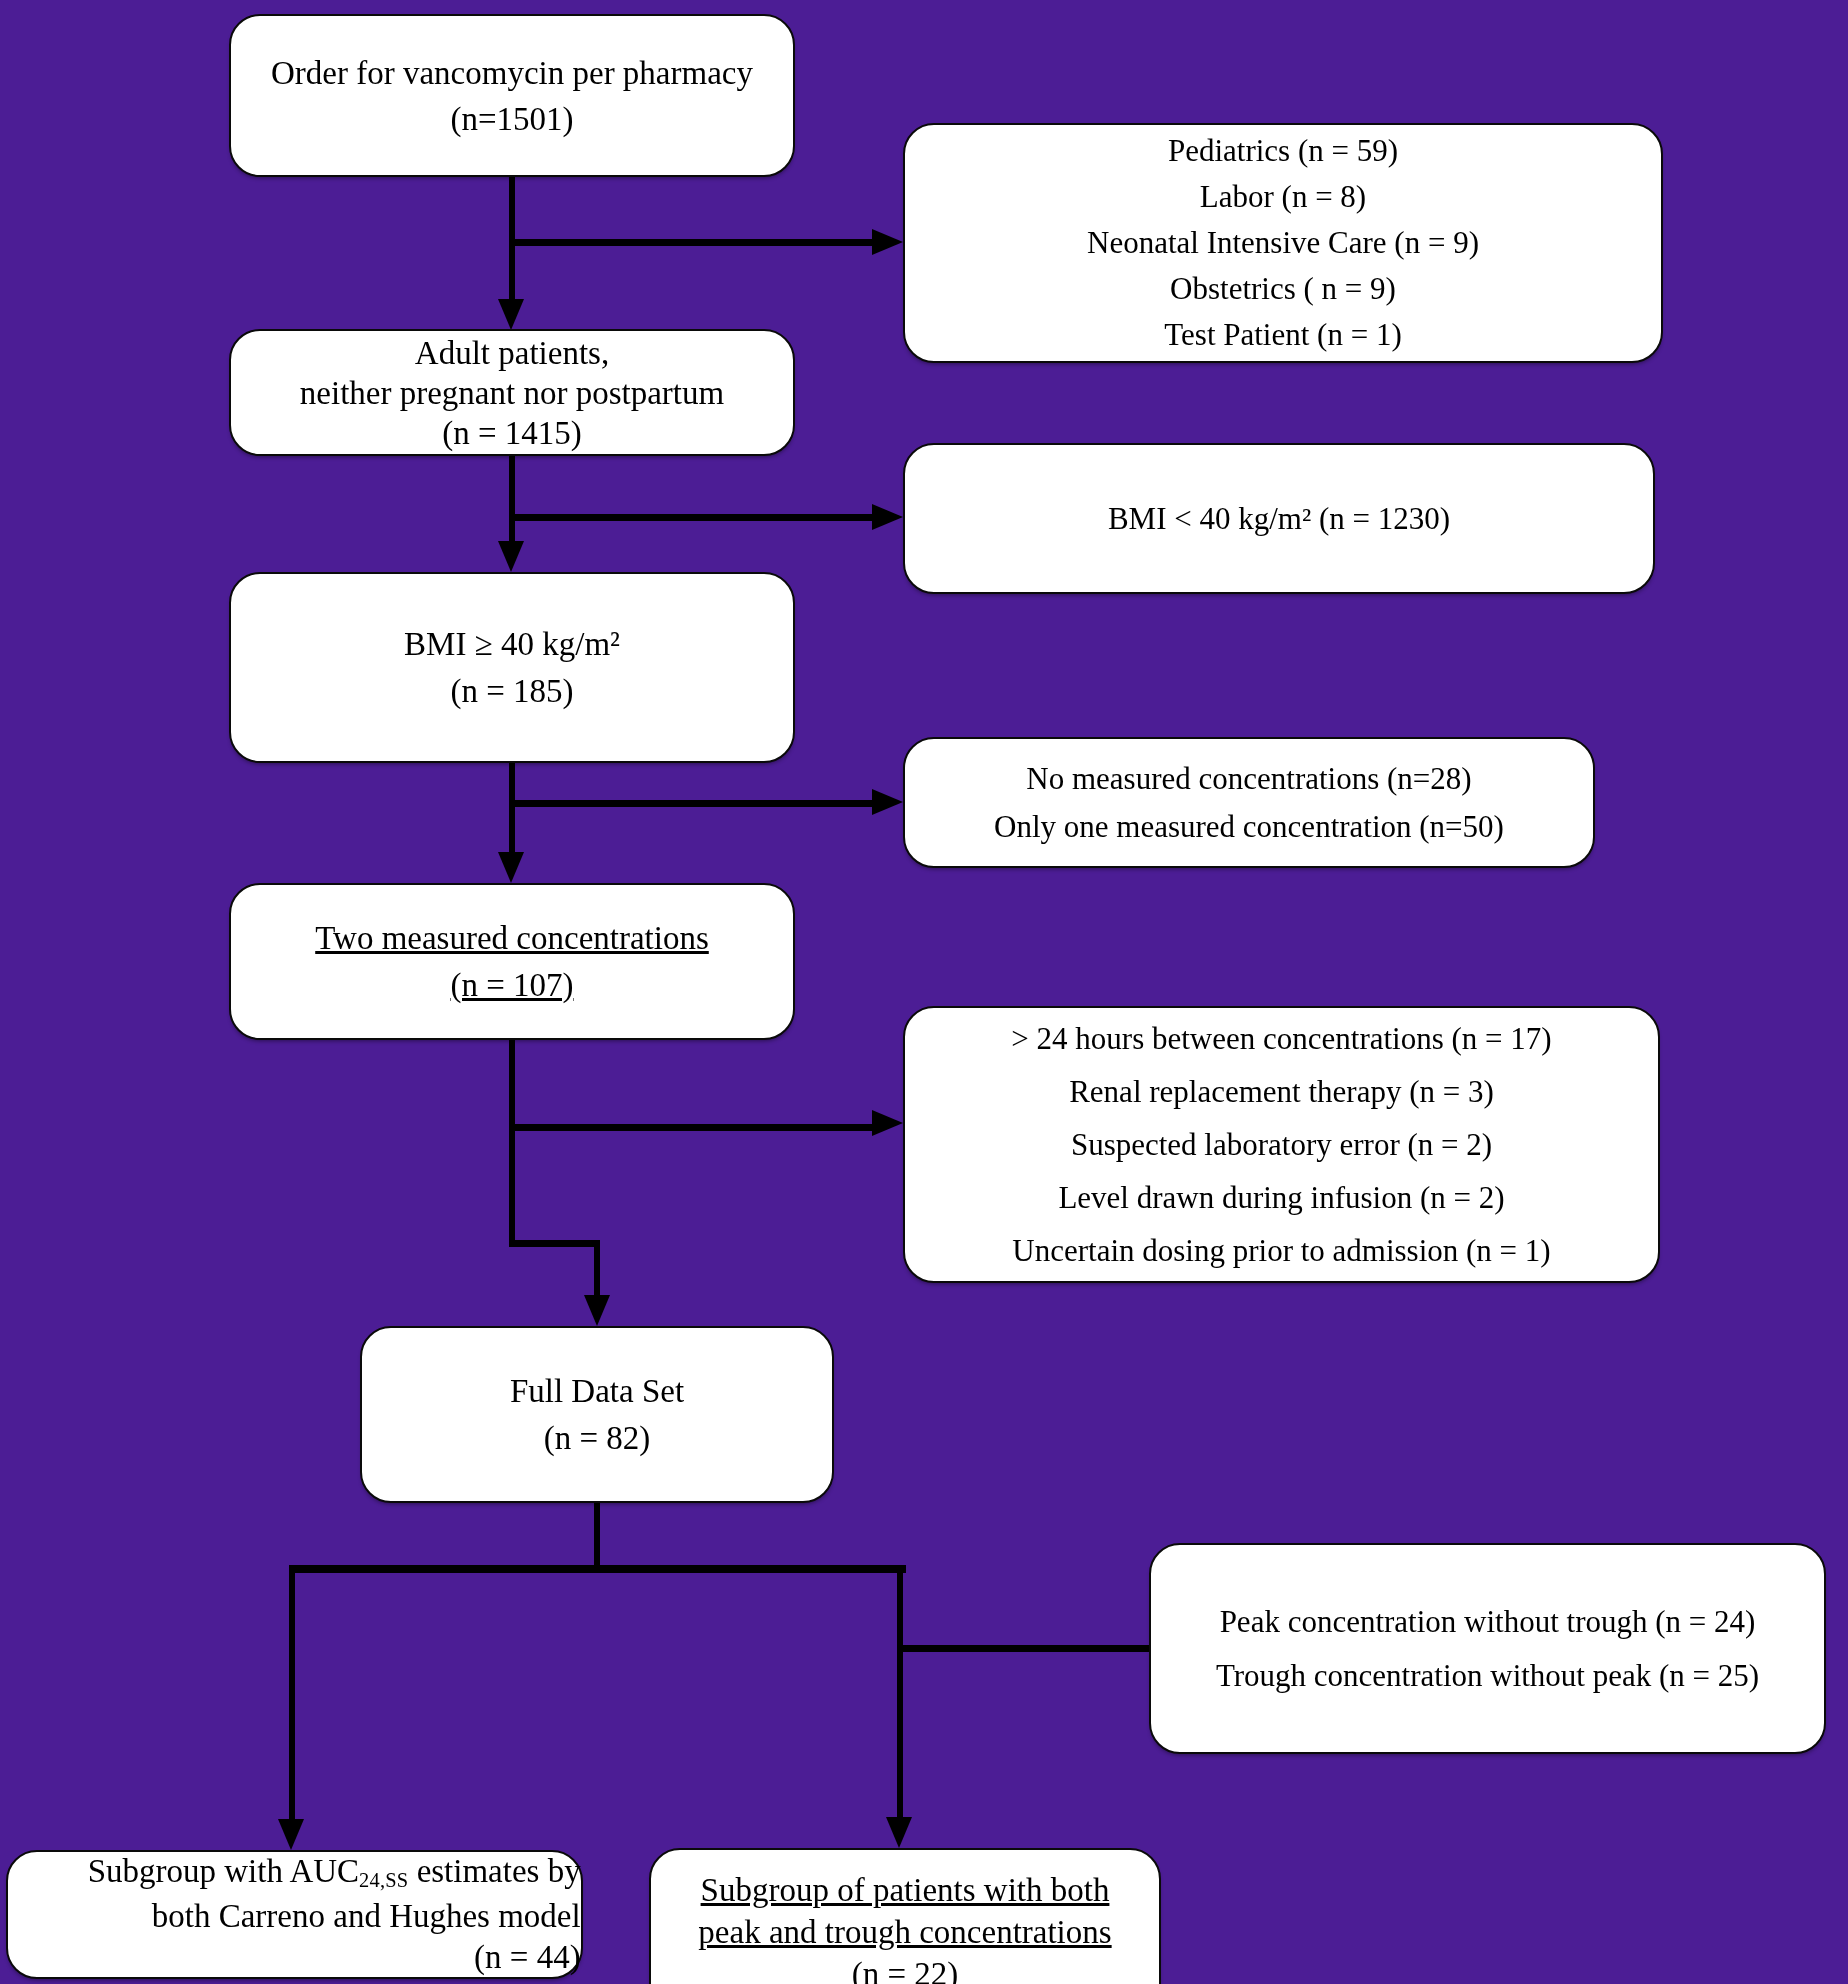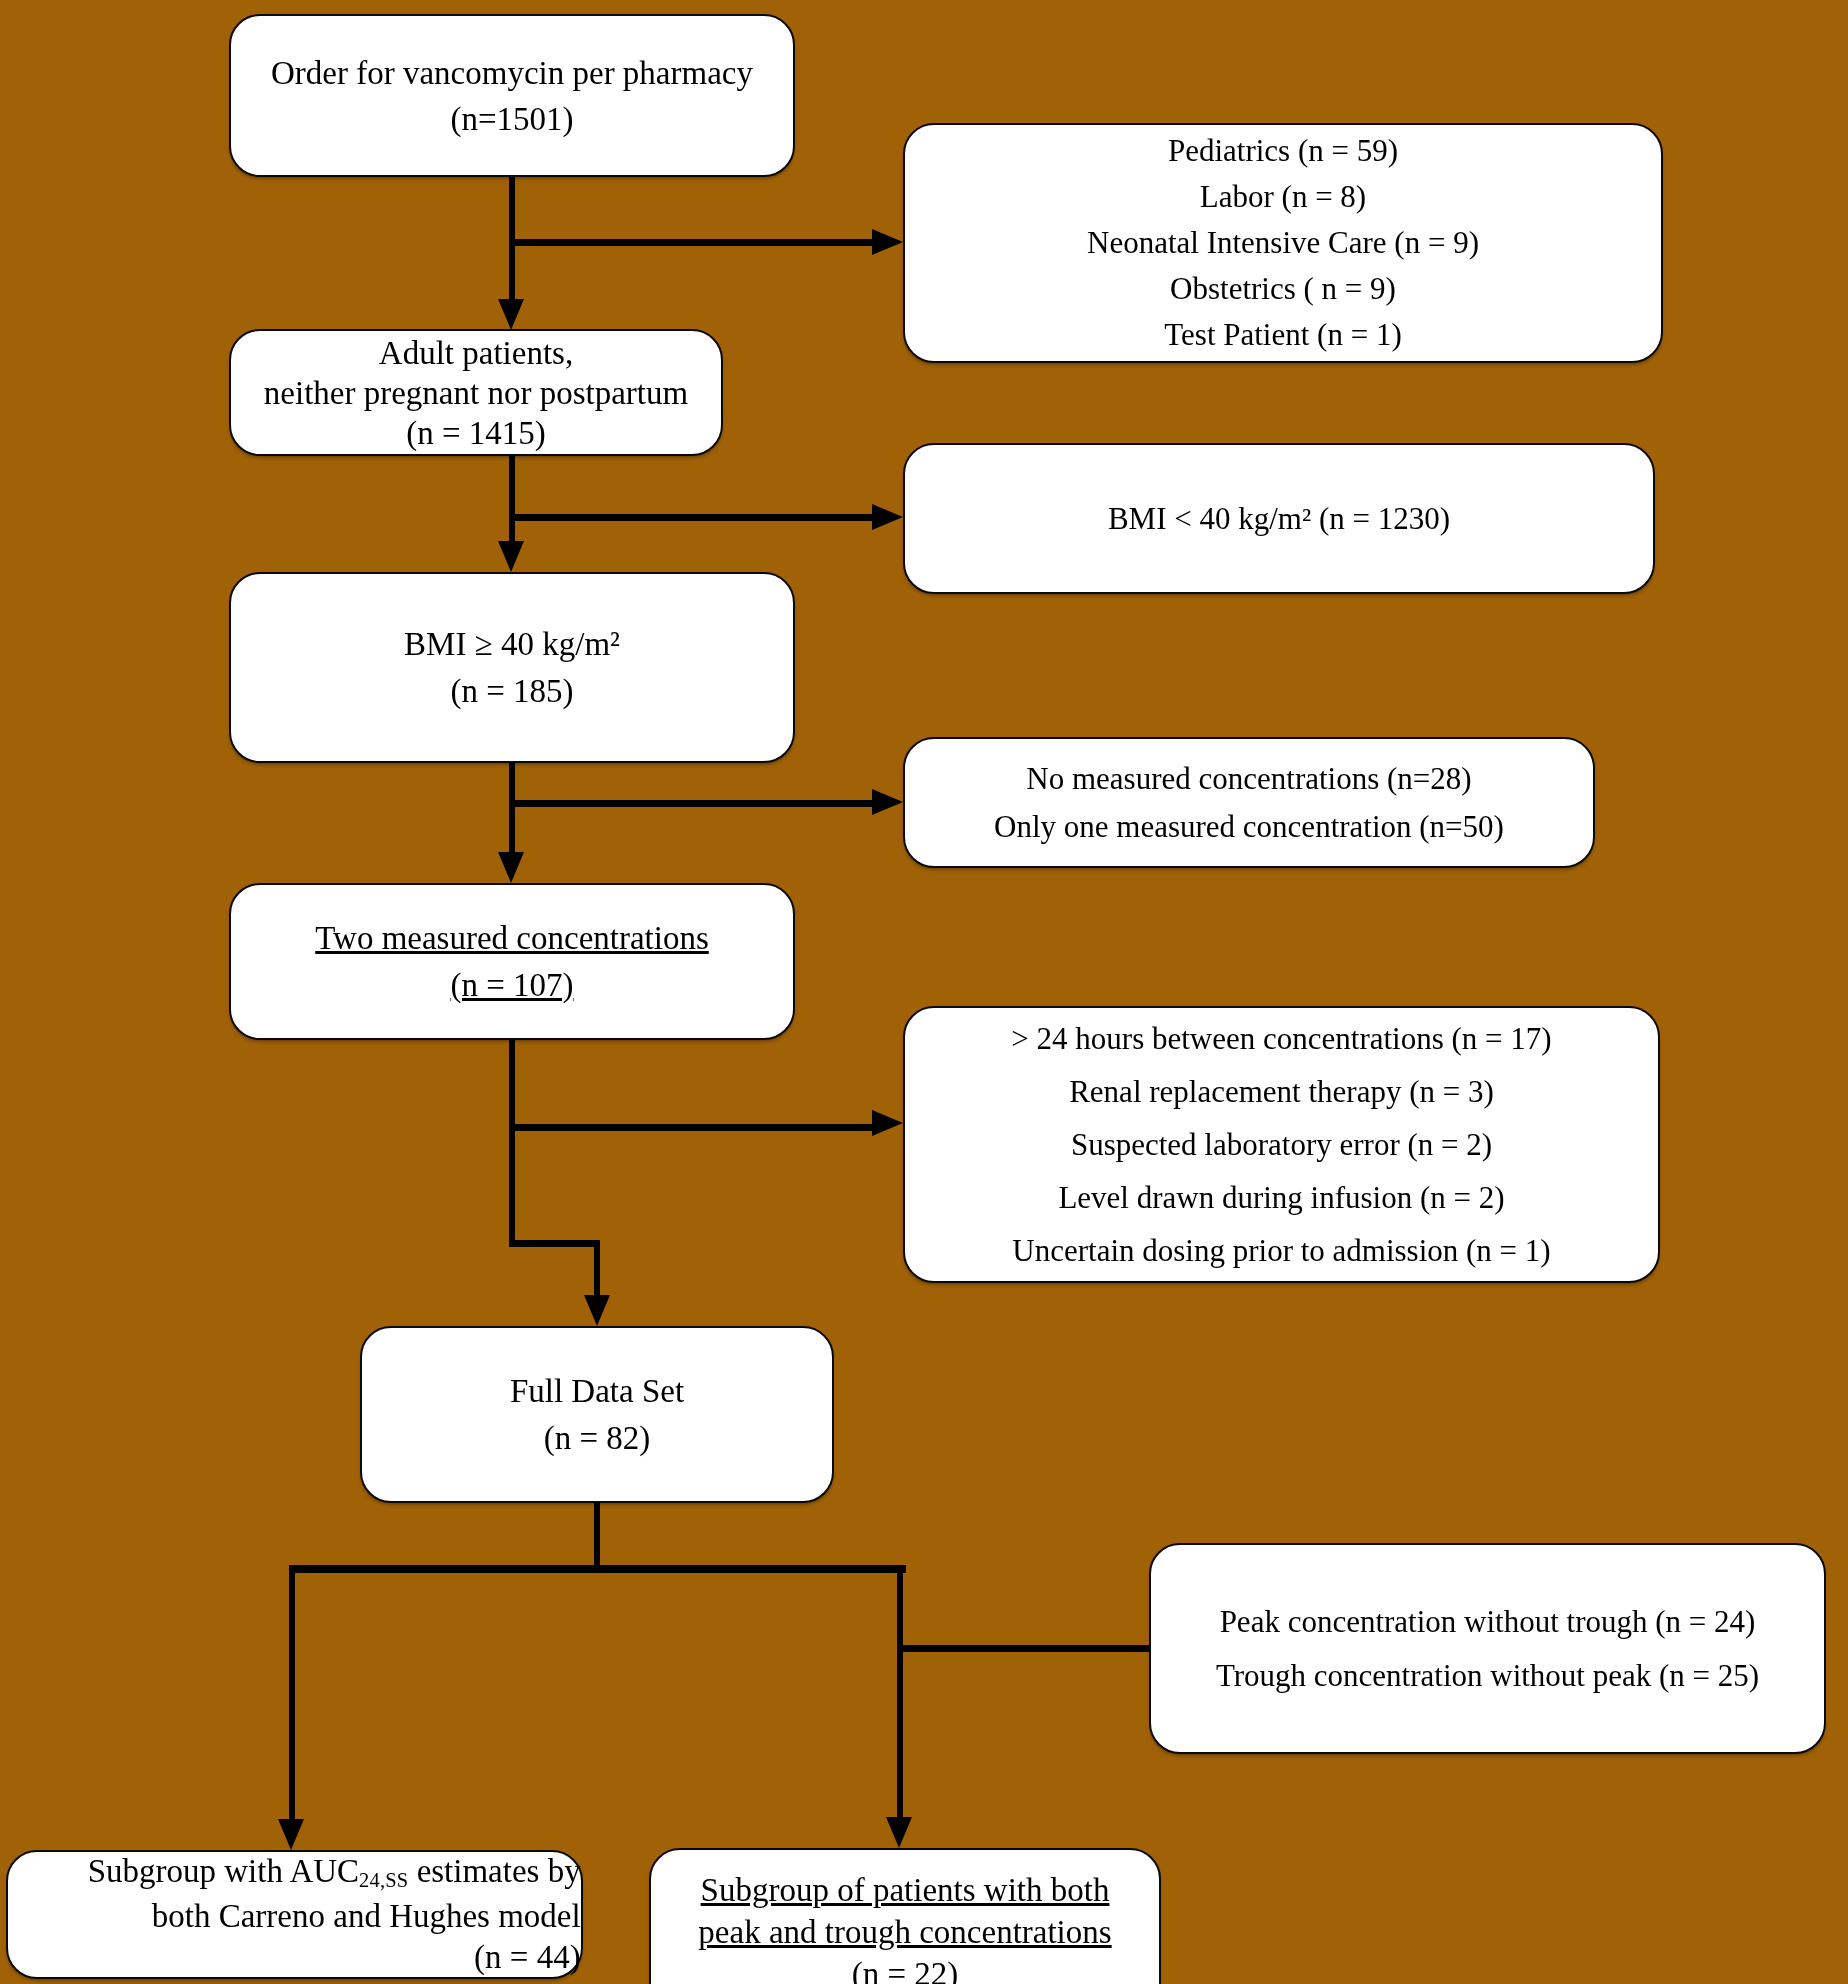--- a/index.html
+++ b/index.html
@@ -1,20 +1,20 @@
 <!DOCTYPE html>
 <html style="font-size:9.1px"><head>
 <meta charset="utf-8">
 <style>
   html, body { margin: 0; padding: 0; background: #ffffff; }
   .canvas {
     position: relative;
     width: 1849px;
     height: 1985px;
-    background: #a16207;
+    background: #4c1d95;
     overflow: hidden;
     font-family: "Liberation Serif", "DejaVu Serif", serif;
     color: #000000;
   }
   .box {
     position: absolute;
     box-sizing: border-box;
     background: #ffffff;
     border: 2.9px solid #0a0a0a;
     border-radius: 31px;
@@ -23,21 +23,21 @@
     justify-content: center;
     align-items: center;
     text-align: center;
     box-shadow: 0 3.4px 4px -2.9px rgba(0,0,0,0.45);
   }
   .tl { white-space: nowrap; }
   .sub { font-size: 0.62em; position: relative; top: 0.22em; letter-spacing: 0.01em; }
 
   
   .box-a  { left: 229px;  top: 14.3px;   width: 566px;  height: 163px; font-size: 33px; line-height: 46px; }
-  .box-b  { left: 229px;  top: 329px;  width: 494px;  height: 127px; font-size: 33px; line-height: 40px; }
+  .box-b  { left: 229px;  top: 329px;  width: 566px;  height: 127px; font-size: 33px; line-height: 40px; }
   .box-c  { left: 229px;  top: 572px; width: 566px;  height: 191px; font-size: 33px; line-height: 47px; }
   .box-d  { left: 229px;  top: 883px; width: 566px;  height: 157px; font-size: 33px; line-height: 47px; text-decoration: underline; }
   .box-e  { left: 360px;  top: 1326px; width: 474px;  height: 177px; font-size: 33px; line-height: 47px; }
   
   .box-r1 { left: 903px; top: 123px;  width: 760px; height: 240px; font-size: 31px; line-height: 46px; }
   .box-r2 { left: 903px; top: 443px;  width: 752px; height: 151px; font-size: 31px; line-height: 46px; }
   .box-r3 { left: 903px; top: 737px; width: 692px; height: 131px; font-size: 31px; line-height: 48px; }
   .box-r4 { left: 903px; top: 1006px; width: 757px; height: 277px; font-size: 31px; line-height: 53px; }
   .box-r5 { left: 1149px; top: 1543px; width: 677px; height: 211px; font-size: 31px; line-height: 54px; }
   

